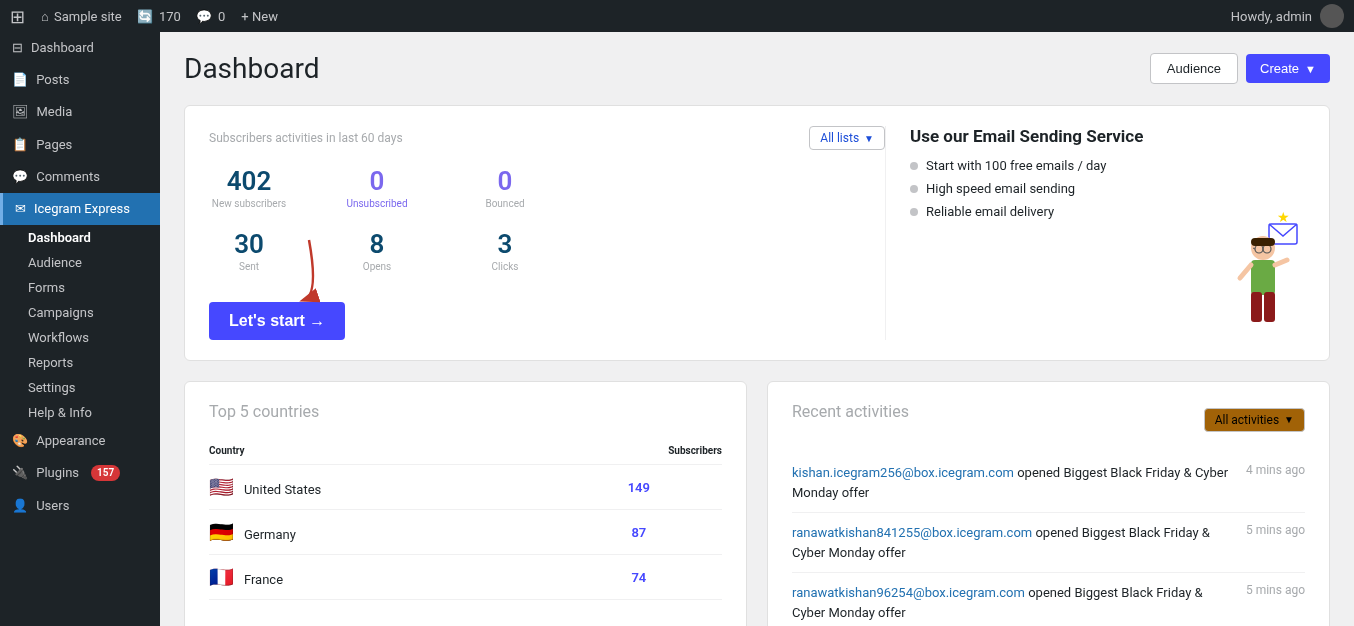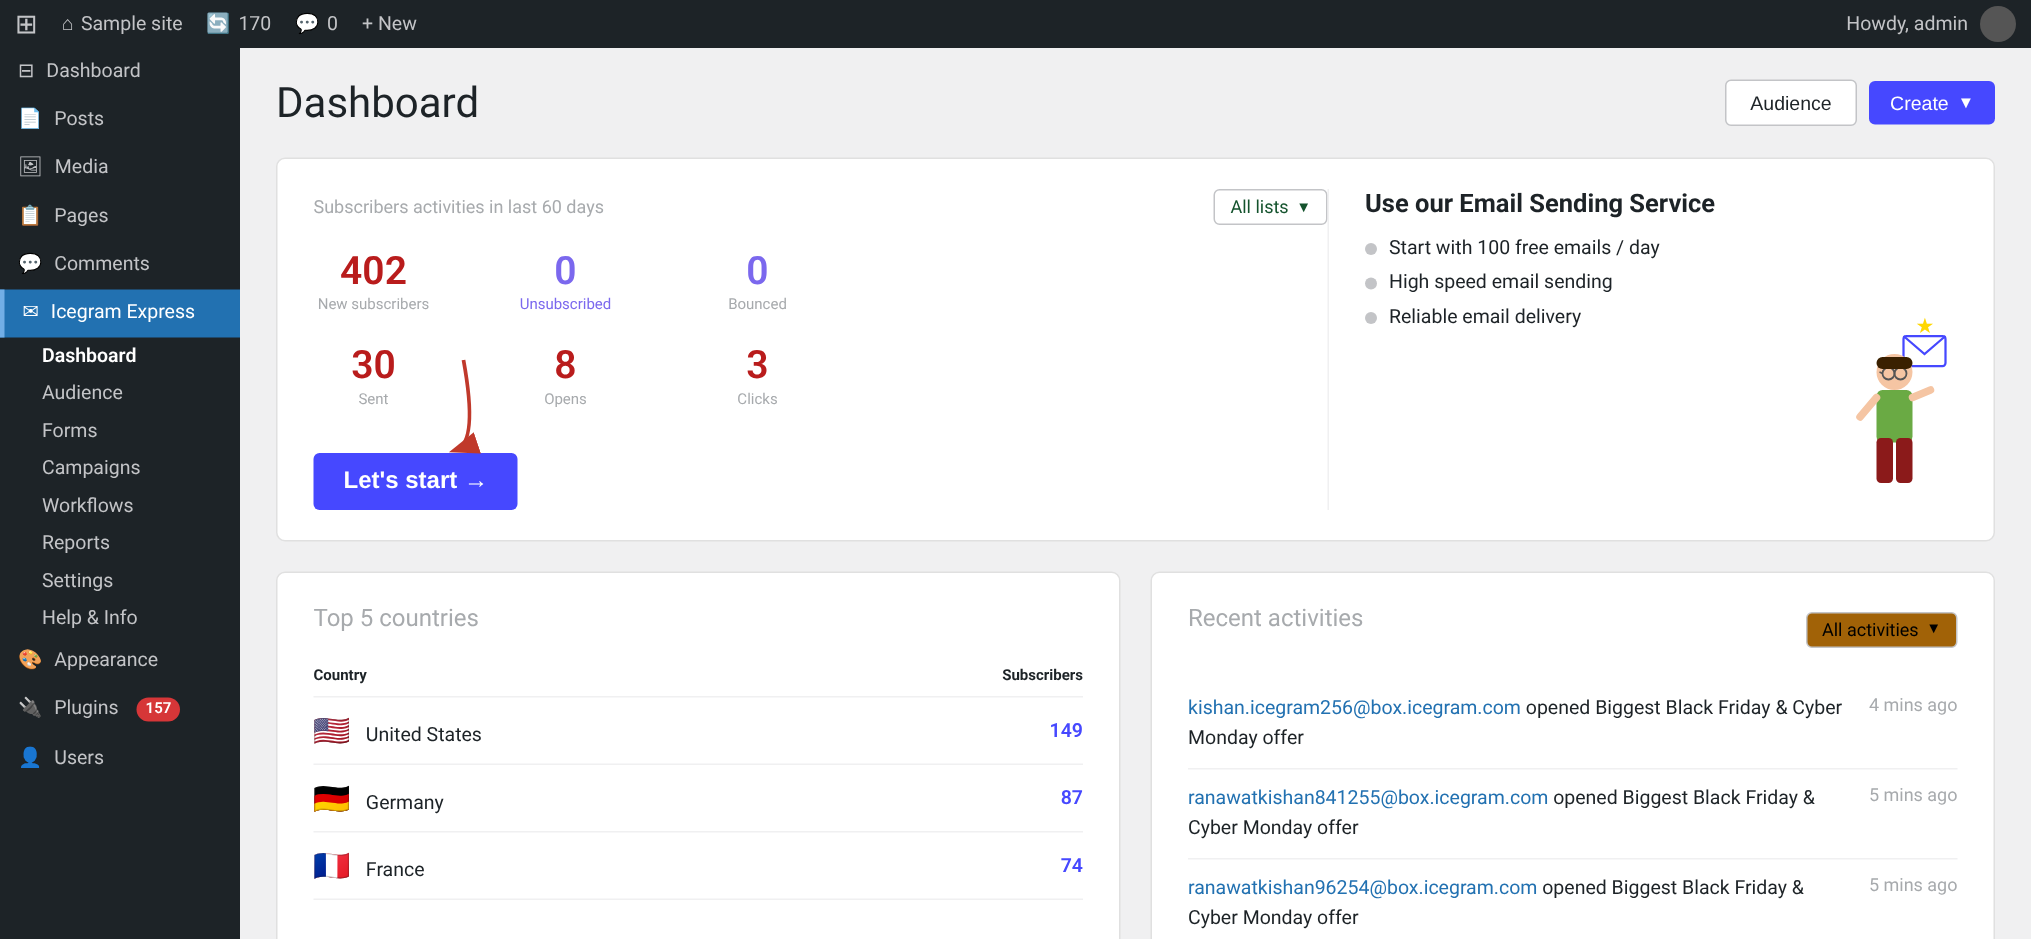--- a/index.html
+++ b/index.html
@@ -123,28 +123,28 @@
       justify-content: space-between;
       margin-bottom: 16px;
     }
     .stats-title { font-size: 12px; color: #a7aaad; font-weight: 400; }
     .stats-filter {
       background: #fff;
       border: 1px solid #c3c4c7;
       border-radius: 4px;
       padding: 4px 10px;
       font-size: 12px;
-      color: #14532d;
+      color: #1d4ed8;
       cursor: pointer;
       display: flex;
       align-items: center;
       gap: 5px;
     }
     .stat-item { text-align: center; min-width: 80px; }
-    .stat-value { font-size: 26px; font-weight: 600; color: #b91c1c; }
+    .stat-value { font-size: 26px; font-weight: 600; color: #0c4a6e; }
     .stat-value.purple { color: #7b68ee; }
     .stat-label { font-size: 10px; color: #a7aaad; margin-top: 2px; }
     .stat-label.link { color: #7b68ee; cursor: pointer; }
 
     
     .promo-content { flex: 1; }
     .promo-title { font-size: 17px; font-weight: 700; color: #1d2327; margin-bottom: 12px; }
     .promo-list { list-style: none; }
     .promo-list li {
       display: flex;
@@ -179,21 +179,21 @@
 
     
     .bottom-grid { display: grid; grid-template-columns: 1fr 1fr; gap: 20px; }
     .section-title { font-size: 16px; color: #a7aaad; margin-bottom: 16px; }
 
     
     .country-table { width: 100%; border-collapse: collapse; }
     .country-table th { text-align: left; font-weight: 700; color: #1d2327; font-size: 10px; padding: 8px 0; border-bottom: 1px solid #f0f0f1; }
     .country-table th.right { text-align: right; }
     .country-table td { padding: 10px 0; border-bottom: 1px solid #f0f0f1; font-size: 13px; color: #1d2327; }
-    .country-table td.right { text-align: right; color: #4648ff; font-weight: 600; }
+    .country-table td.right { text-align: center; color: #4648ff; font-weight: 600; }
     .flag { font-size: 20px; margin-right: 10px; }
 
     
     .activities-header { display: flex; align-items: center; justify-content: space-between; margin-bottom: 16px; }
     .activities-filter {
       background: #a16207;
       border: 1px solid #c3c4c7;
       border-radius: 4px;
       padding: 4px 10px;
       font-size: 12px;

